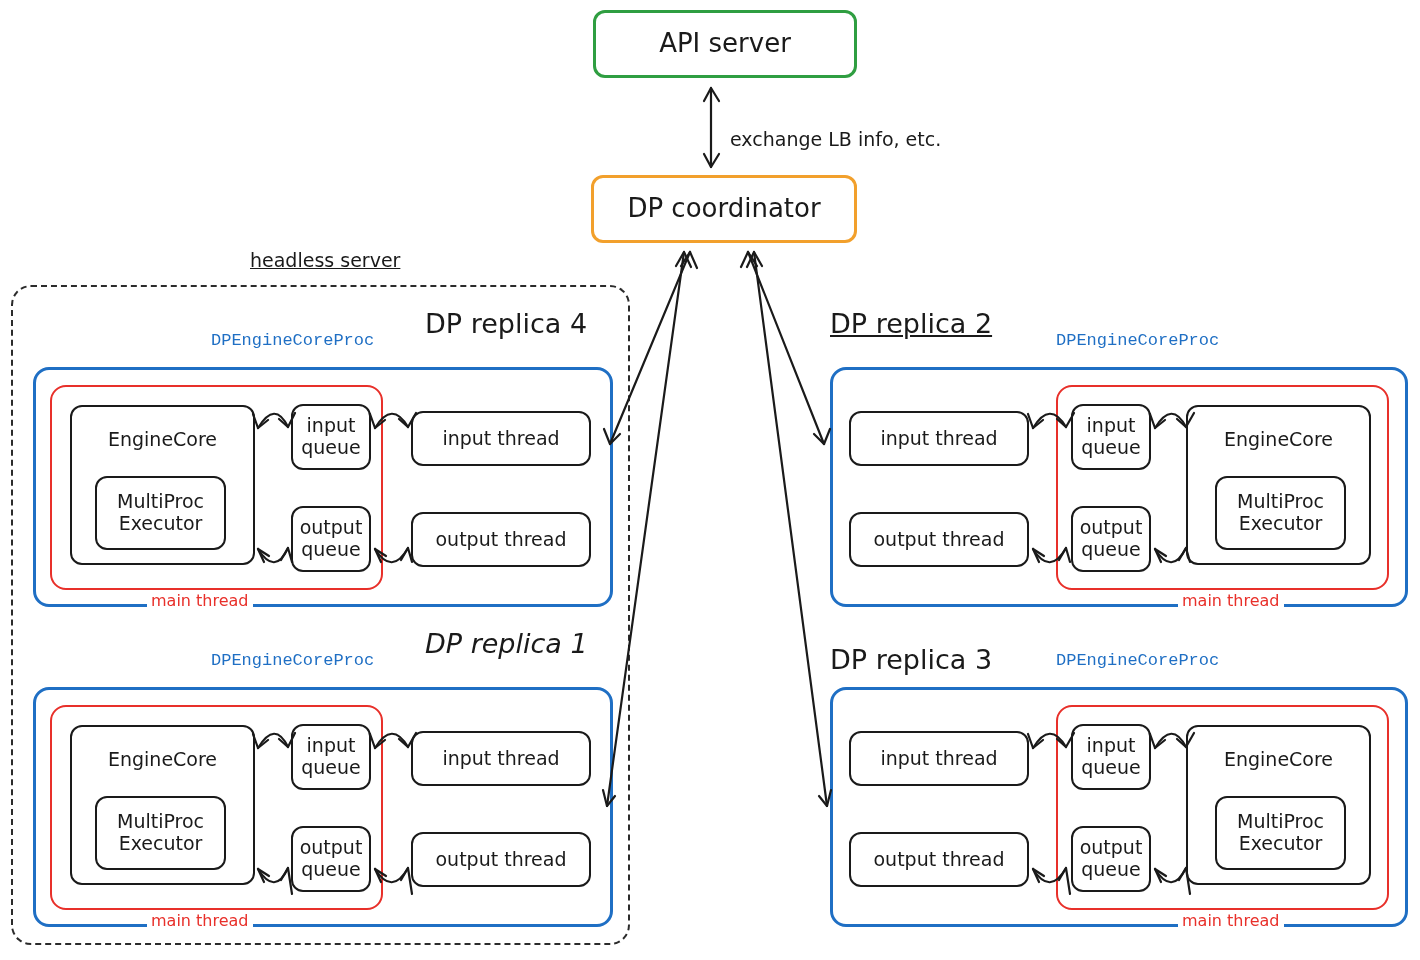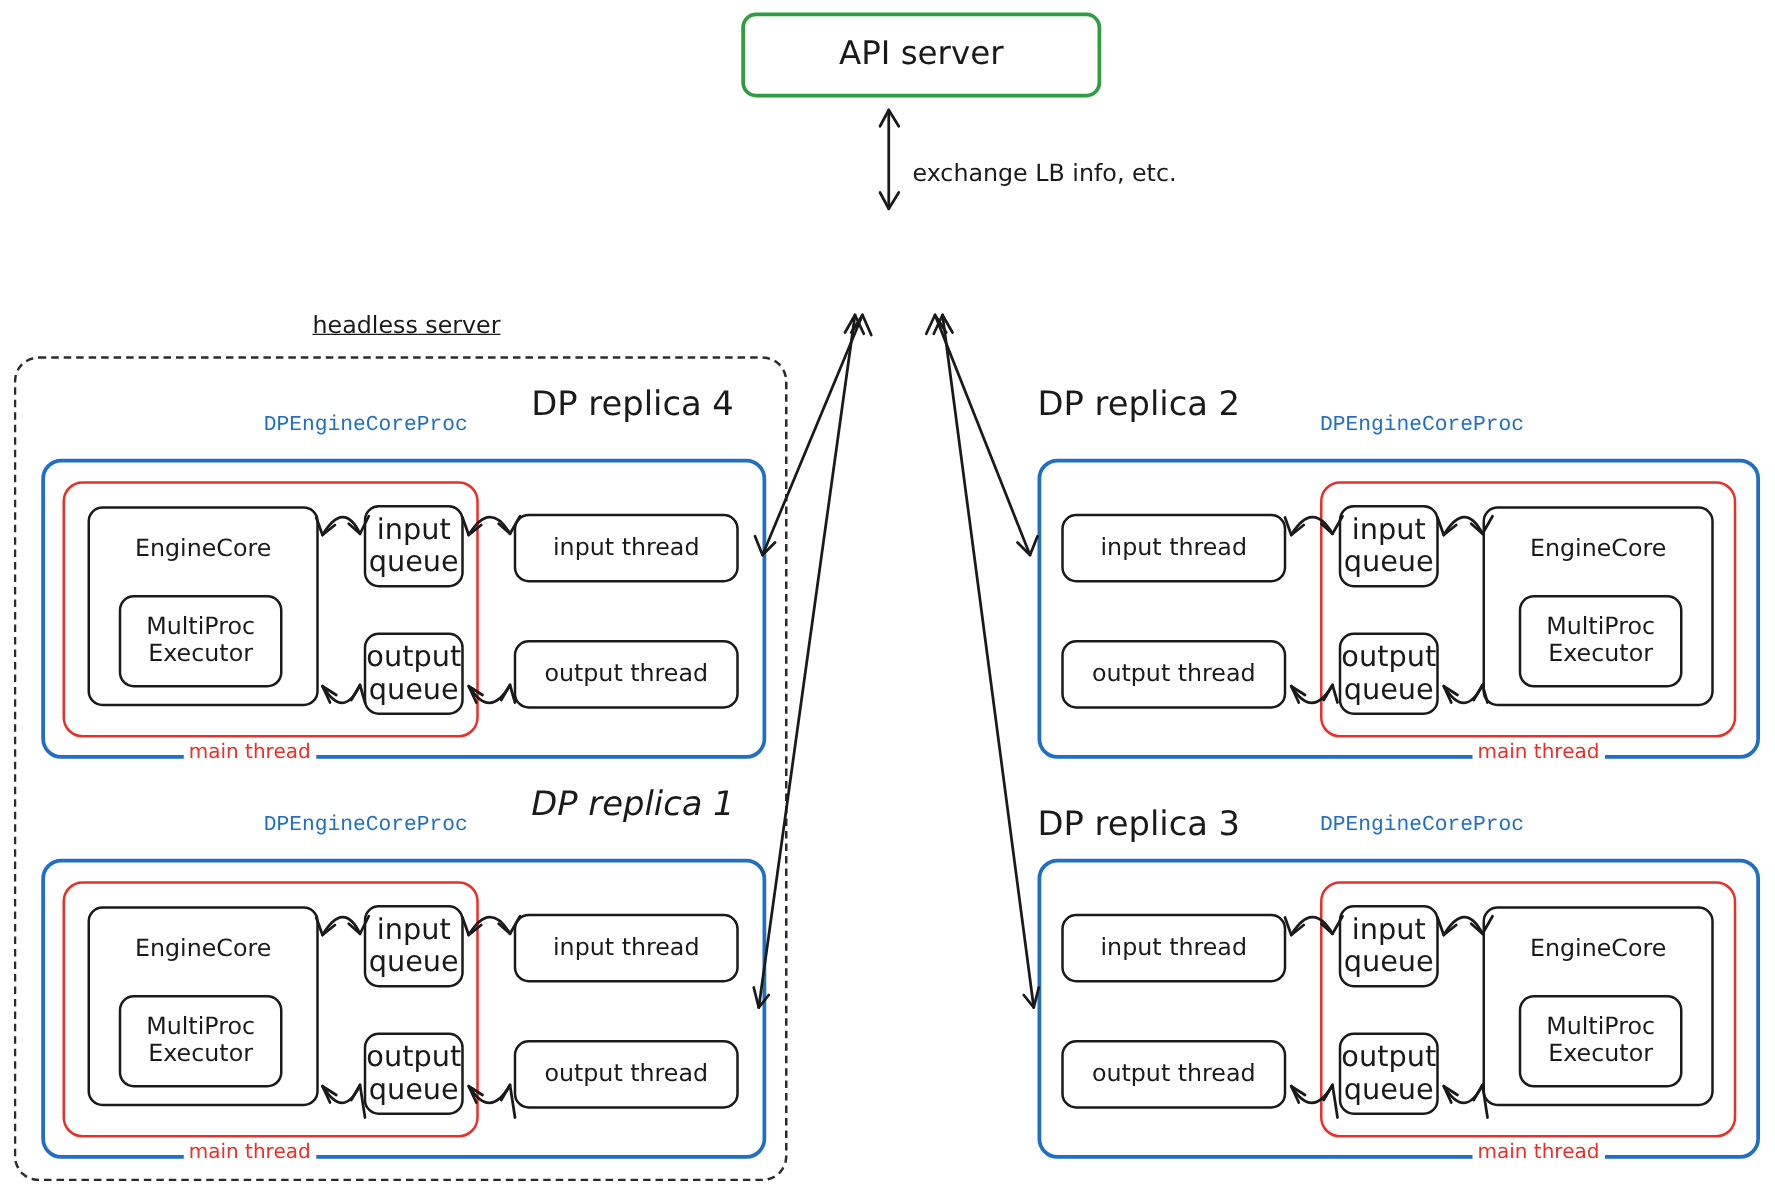--- a/index.html
+++ b/index.html
@@ -21,37 +21,40 @@
   .region.dashed{border:2.5px dashed #2b2b2b;border-radius:20px;}
 
   .tag{position:absolute;white-space:nowrap;font-size:17px;background:#fff;padding:0 4px;}
   .tag.blue{color:#1f6fc4;font-family:Liberation Mono, monospace;}
   .tag.red{color:#e8302a;font-size:16px;}
 
   .title-big{font-size:27px;color:#1a1a1a;}
 
   .big-txt{font-size:26px;}
   .mid-txt{font-size:19px;}
-  .sm-txt{font-size:23px;}
+  .sm-txt{font-size:19px;}
 
   svg.ink{position:absolute;left:0;top:0;width:1420px;height:960px;overflow:visible;
           pointer-events:none;}
   svg.ink path,svg.ink line{fill:none;stroke:#1a1a1a;stroke-width:2.2;
           stroke-linecap:round;stroke-linejoin:round;}
   .fan path{stroke-width:1.9;}
 </style>
 </head>
 <body>
 
 <div id="stage">
 
-  <div class="node green big-txt" style="left:593px;top:10px;width:288px;height:68px;">
+  <div class="node green big-txt" style="left:593px;top:10px;width:264px;height:68px;">
     <span>API server</span>
   </div>
 
+  <div class="node orange big-txt" style="left:591px;top:175px;width:266px;height:68px;">
+    <span>DP coordinator</span>
+  </div>
 
   <div class="lbl mid-txt" style="left:730px;top:128px;color:#1a1a1a;">exchange LB info, etc.</div>
 
   <div class="region dashed" style="left:11px;top:285px;width:619px;height:660px;"></div>
   <div class="lbl mid-txt" style="left:250px;top:249px;color:#1a1a1a;text-decoration:underline;">headless server</div>
 
   <div class="lbl title-big" style="left:425px;top:308px;">DP replica 4</div>
   <div class="tag blue" style="left:207px;top:331px;">DPEngineCoreProc</div>
 
   <div class="region blue" style="left:33px;top:367px;width:580px;height:240px;"></div>
@@ -102,21 +105,21 @@
     <span>output</span>
     <span>queue</span>
   </div>
   <div class="node black mid-txt" style="left:411px;top:731px;width:180px;height:55px;">
     <span>input thread</span>
   </div>
   <div class="node black mid-txt" style="left:411px;top:832px;width:180px;height:55px;">
     <span>output thread</span>
   </div>
 
-  <div class="lbl title-big" style="left:830px;top:308px;">DP replica 2</div>
+  <div class="lbl title-big" style="left:830px;top:308px;text-decoration:underline;">DP replica 2</div>
   <div class="tag blue" style="left:1052px;top:331px;">DPEngineCoreProc</div>
 
   <div class="region blue" style="left:830px;top:367px;width:578px;height:240px;"></div>
   <div class="region red" style="left:1056px;top:385px;width:333px;height:205px;"></div>
   <div class="tag red" style="left:1178px;top:591px;">main thread</div>
 
   <div class="node black mid-txt" style="left:849px;top:411px;width:180px;height:55px;">
     <span>input thread</span>
   </div>
   <div class="node black mid-txt" style="left:849px;top:512px;width:180px;height:55px;">

